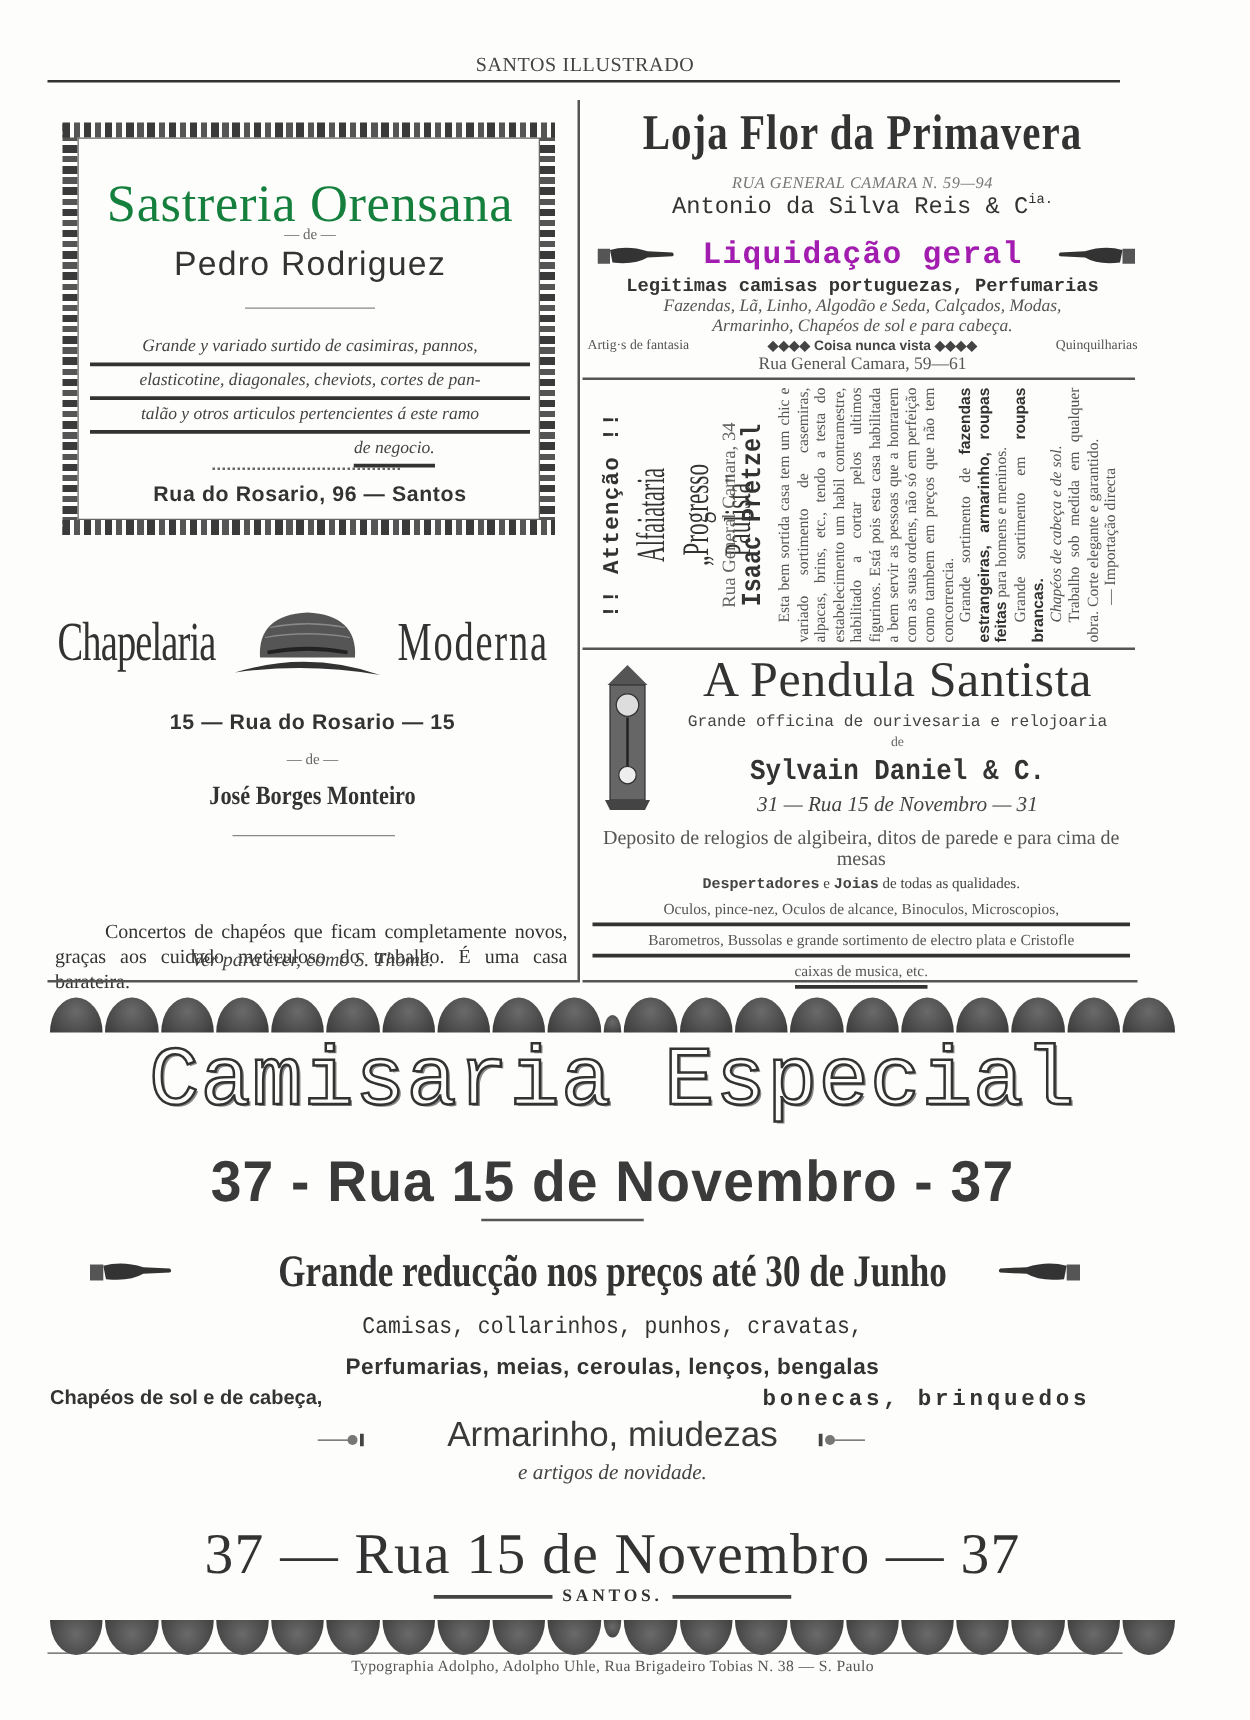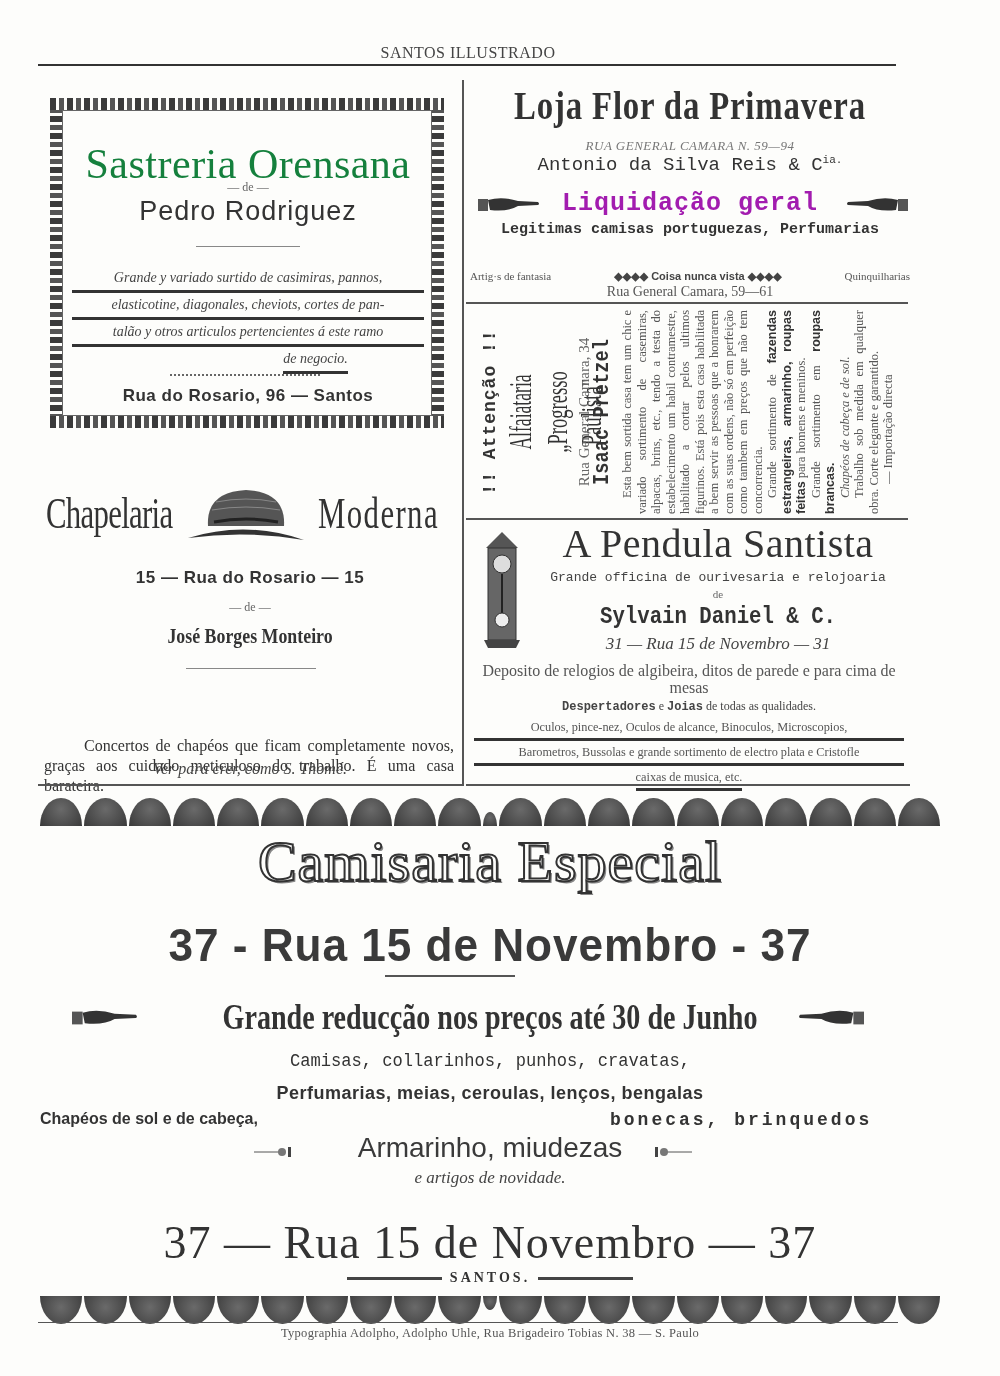--- a/index.html
+++ b/index.html
@@ -87,21 +87,21 @@
 
   
   .scallops { left: 40px; width: 900px; height: 28px; display: flex; align-items: flex-end; gap: 2px; }
   .scallops .s { flex: 1; height: 28px; background: radial-gradient(circle at 50% 40%, #6a6a6a, #3a3a3a); border-radius: 50% 50% 0 0 / 100% 100% 0 0; }
   .scallops .s.small { flex: 0.35; height: 14px; }
   .scallops.bottom { align-items: flex-start; }
   .scallops.bottom .s { border-radius: 0 0 50% 50% / 0 0 100% 100%; }
   .scallop-top { top: 798px; }
   .scallop-bottom { top: 1296px; }
 
-  .camisaria-title { left: 40px; top: 828px; width: 900px; font-family: Liberation Serif, serif; font-size: 58px; color: #fdfdfb; -webkit-text-stroke: 2px #333; letter-spacing: 1px; text-shadow: 2px 2px 0 #888; }
+  .camisaria-title { left: 40px; top: 828px; width: 900px; font-family: Liberation Mono, monospace; font-size: 67px; color: #fdfdfb; -webkit-text-stroke: 2px #333; letter-spacing: 1px; text-shadow: 2px 2px 0 #888; }
   .rua37-bold { left: 40px; top: 918px; width: 900px; font-family: "Liberation Sans", sans-serif; font-weight: bold; font-size: 46px; color: #3a3a3a; letter-spacing: 1px; transform: scaleX(0.96); }
   .orn-rule { left: 385px; top: 975px; width: 130px; height: 2px; background: #555; }
   .grande-red { left: 40px; top: 996px; width: 900px; font-family: "Liberation Serif", serif; font-weight: bold; font-size: 36px; color: #333; transform: scaleX(0.78); }
   .hand2-left { left: 72px; top: 1008px; width: 66px; height: 20px; }
   .hand2-right { left: 798px; top: 1008px; width: 66px; height: 20px; transform: scaleX(-1); }
   .camisas-line { left: 40px; top: 1050px; width: 900px; font-family: "Liberation Mono", monospace; font-size: 19px; color: #333; transform: scaleX(0.9); }
   .perfum-line { left: 40px; top: 1083px; width: 900px; font-family: "Liberation Sans", sans-serif; font-weight: bold; font-size: 18px; color: #333; letter-spacing: 0.5px; }
   .chapeos-line { left: 40px; top: 1110px; font-family: "Liberation Sans", sans-serif; font-weight: bold; font-size: 16px; color: #333; }
   .bonecas-line { left: 610px; top: 1110px; font-family: "Liberation Mono", monospace; font-weight: bold; font-size: 18px; color: #333; letter-spacing: 3px; }
   .armarinho { left: 40px; top: 1132px; width: 900px; font-family: "Liberation Sans", sans-serif; font-size: 28px; color: #3a3a3a; }
@@ -163,20 +163,22 @@
     <rect x="0" y="3" width="10" height="12" fill="#555"></rect>
     <path d="M10 4 Q24 0 40 5 L60 6 Q62 8 60 9 L40 10 Q30 16 12 14 Z" fill="#333"></path>
   </svg>
 <div class="abs liquidacao center">Liquidação geral</div>
 <svg class="abs hand hand-right" viewBox="0 0 62 18">
     <rect x="0" y="3" width="10" height="12" fill="#555"></rect>
     <path d="M10 4 Q24 0 40 5 L60 6 Q62 8 60 9 L40 10 Q30 16 12 14 Z" fill="#333"></path>
   </svg>
 <div class="abs legitimas center">Legitimas camisas portuguezas, Perfumarias</div>
 <div class="abs fazendas center">
+  <div>Fazendas, Lã, Linho, Algodão e Seda, Calçados, Modas,</div>
+  <div>Armarinho, Chapéos de sol e para cabeça.</div>
 </div>
 <div class="abs fantasia">
   <span>Artig·s de fantasia</span>
   <span class="mid">◆◆◆◆ Coisa nunca vista ◆◆◆◆</span>
   <span>Quinquilharias</span>
 </div>
 <div class="abs loja-street center">Rua General Camara, 59—61</div>
 <div class="abs loja-rule"></div>
 
 <div class="abs alfa-wrap">

